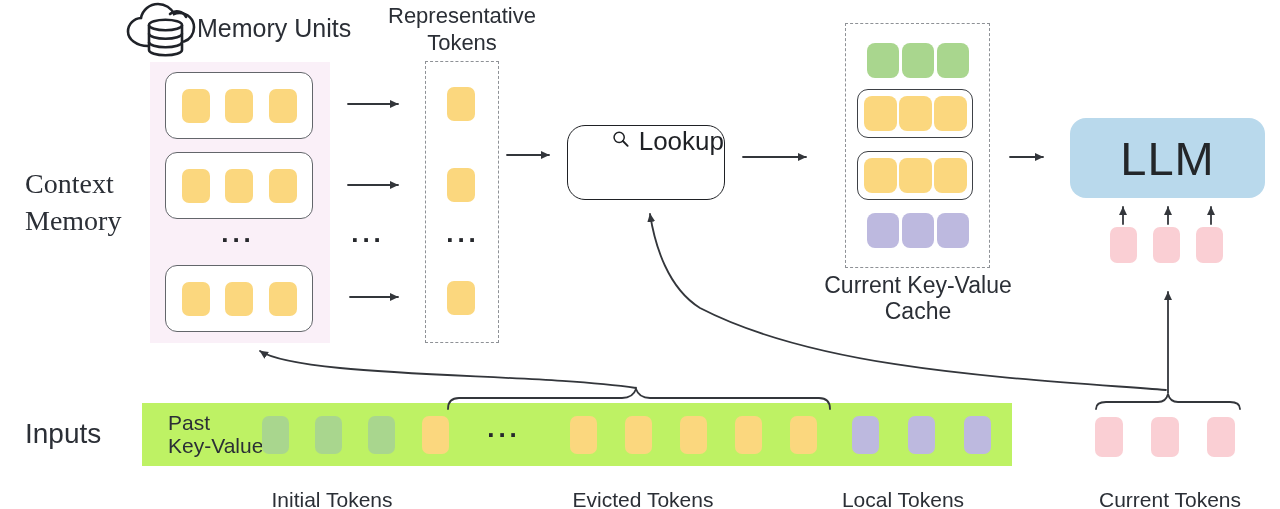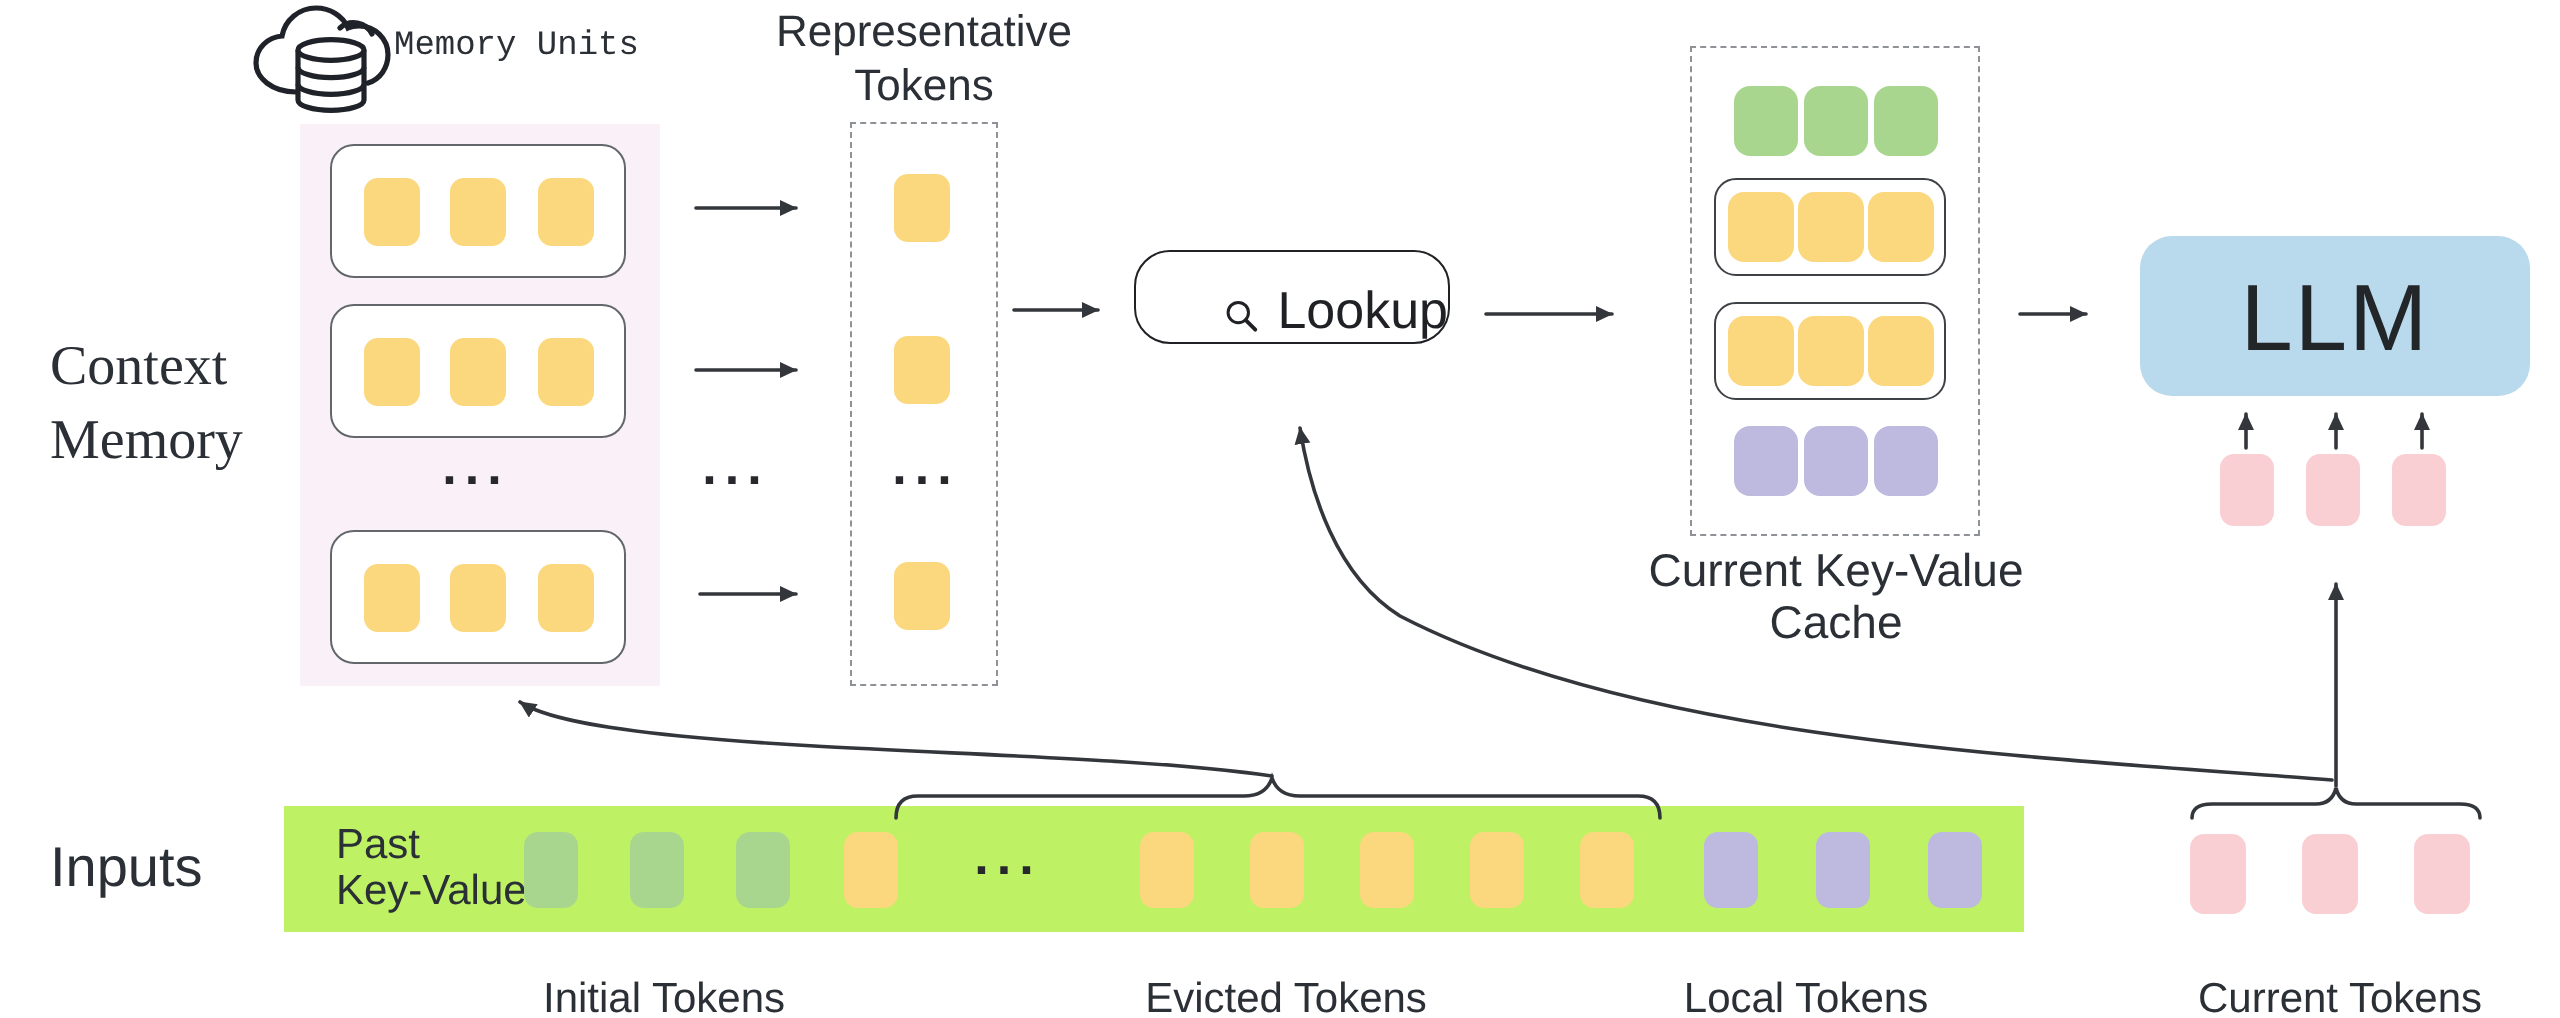--- a/index.html
+++ b/index.html
@@ -12,32 +12,32 @@
   .tok-yellow{background:#FBD77E;}
   .tok-green{background:#A9D68E;}
   .tok-purple{background:#BDB9DF;}
   .tok-pink{background:#FACFD4;}
 
   
   .memory-bg{left:150px;top:62px;width:180px;height:281px;background:#FAF0F8;}
   .munit{position:absolute;left:15px;width:146px;height:65px;background:#fff;border:1.3px solid #63666B;border-radius:12px;display:flex;align-items:center;justify-content:space-evenly;}
   .munit .tok{width:28px;height:34px;}
   .context-label{left:25px;top:165px;font-size:28px;line-height:37px;font-family:Liberation Serif, serif;}
-  .memory-title{left:197px;top:14px;font-size:17px;font-family:Liberation Mono, monospace;}
+  .memory-title{left:197px;top:14px;font-size:25px;}
 
   .dots{font-weight:700;font-size:26px;letter-spacing:4px;color:#26282C;line-height:30px;transform:translateX(-50%);}
 
   
   .rep-label{left:387px;top:2px;width:150px;text-align:center;font-size:22px;line-height:27px;}
   .rep-box{left:425px;top:61px;width:74px;height:282px;border:1.6px dashed #8E9196;box-sizing:border-box;}
   .rep-slot{position:absolute;left:21px;}
   .rep-slot .tok{width:28px;height:34px;}
 
   
-  .lookup-btn{left:567px;top:125px;width:158px;height:47px;box-sizing:border-box;border:1.8px solid #1F2125;border-radius:18px;background:#fff;display:flex;align-items:flex-end;justify-content:center;gap:9px;font-size:26px;color:#1F2125;padding-left:44px;}
+  .lookup-btn{left:567px;top:125px;width:158px;height:75px;box-sizing:border-box;border:1.8px solid #1F2125;border-radius:18px;background:#fff;display:flex;align-items:flex-start;justify-content:center;gap:9px;font-size:26px;color:#1F2125;padding-left:44px;}
 
   
   .cache-box{left:845px;top:23px;width:145px;height:245px;border:1.6px dashed #8E9196;box-sizing:border-box;}
   .cache-row-bare{position:absolute;left:0;width:100%;display:flex;justify-content:center;gap:3px;}
   .cache-row-bare .tok{width:32px;height:35px;border-radius:8px;}
   .cache-row-boxed{position:absolute;left:11px;width:116px;height:49px;background:#fff;border:1.4px solid #3E4146;border-radius:11px;display:flex;align-items:center;justify-content:center;gap:2px;box-sizing:border-box;}
   .cache-row-boxed .tok{width:33px;height:35px;border-radius:8px;}
   .cache-label{left:818px;top:272px;width:200px;text-align:center;font-size:23px;line-height:26px;}
 
   

